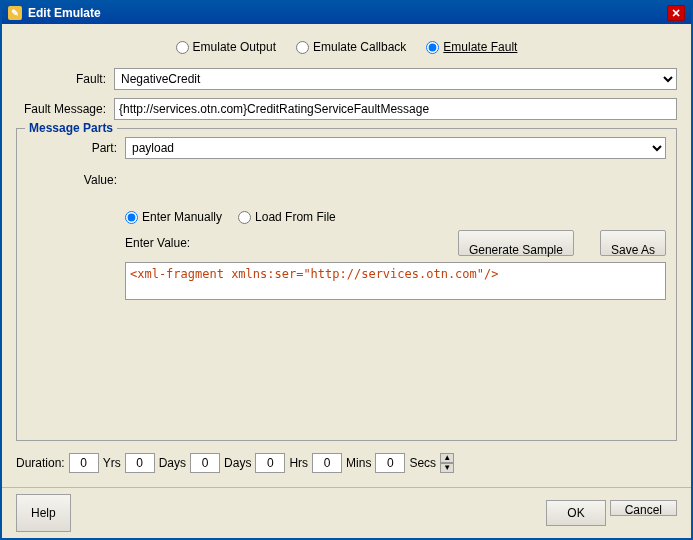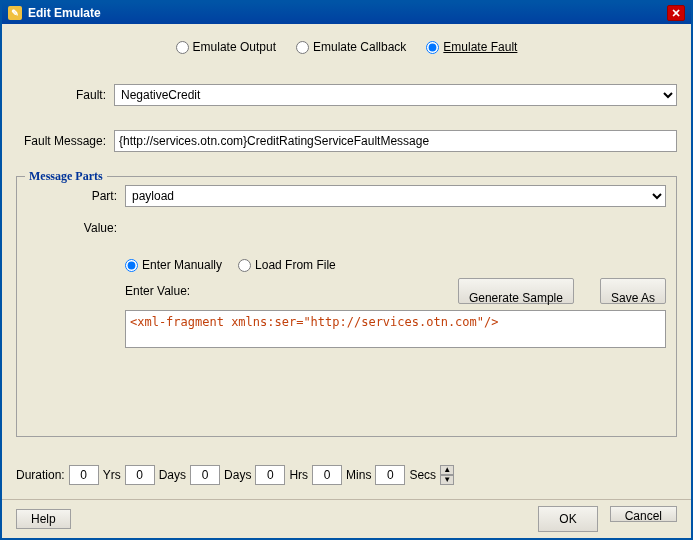--- a/index.html
+++ b/index.html
@@ -60,21 +60,21 @@
       display: flex;
       align-items: center;
       justify-content: center;
       border-radius: 2px;
     }
     .content {
       flex: 1;
       padding: 10px 14px;
       display: flex;
       flex-direction: column;
-      gap: 24px;
+      gap: 8px;
     }
     .radio-row {
       display: flex;
       align-items: center;
       justify-content: center;
       gap: 20px;
       padding: 6px 0;
     }
     .radio-group {
       display: flex;
@@ -118,21 +118,20 @@
     }
     .group-box-title {
       position: absolute;
       top: -8px;
       left: 8px;
       background: #ece9d8;
       padding: 0 4px;
       font-weight: bold;
       font-size: 12px;
       color: #003399;
-      font-family: Liberation Serif, serif;
     }
     .message-parts {
       display: flex;
       flex-direction: column;
       gap: 8px;
       flex: 1;
     }
     .value-row {
       display: flex;
       align-items: flex-start;
@@ -221,40 +220,40 @@
     }
     .bottom-bar {
       display: flex;
       align-items: center;
       justify-content: space-between;
       padding: 6px 14px;
       border-top: 1px solid #c0b8a8;
     }
     .bottom-right {
       display: flex;
-      gap: 12px;
+      gap: 4px;
     }
     .btn-ok {
       height: 26px;
       padding: 2px 20px;
       border: 1px solid #a0a0a0;
       background: linear-gradient(to bottom, #f5f4ef, #e0ddd5);
       cursor: pointer;
       font-size: 12px;
     }
     .btn-cancel {
       height: 16px;
       padding: 2px 14px;
       border: 1px solid #a0a0a0;
       background: linear-gradient(to bottom, #f5f4ef, #e0ddd5);
       cursor: pointer;
       font-size: 12px;
     }
     .btn-help {
-      height: 20px;
+      height: 38px;
       padding: 2px 14px;
       border: 1px solid #a0a0a0;
       background: linear-gradient(to bottom, #f5f4ef, #e0ddd5);
       cursor: pointer;
       font-size: 12px;
     }
     .emulate-fault-label {
       text-decoration: underline;
     }
     select {

